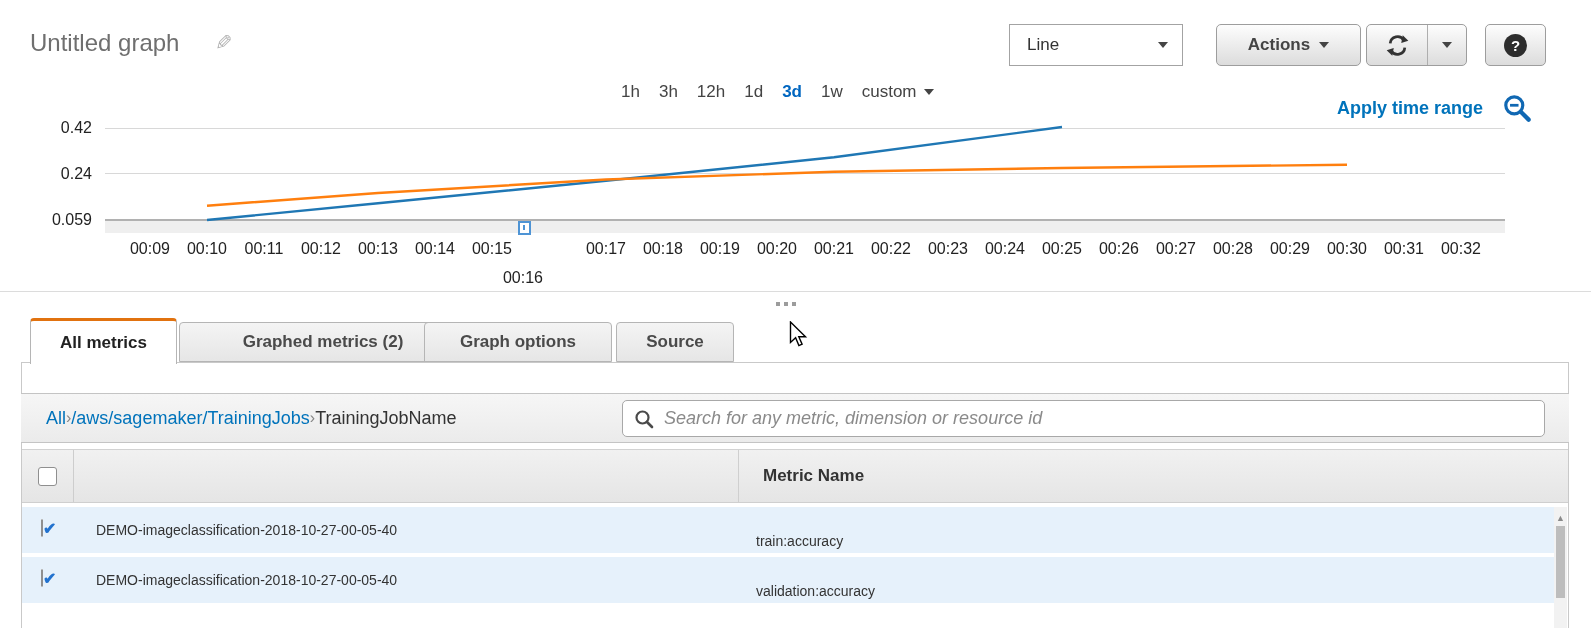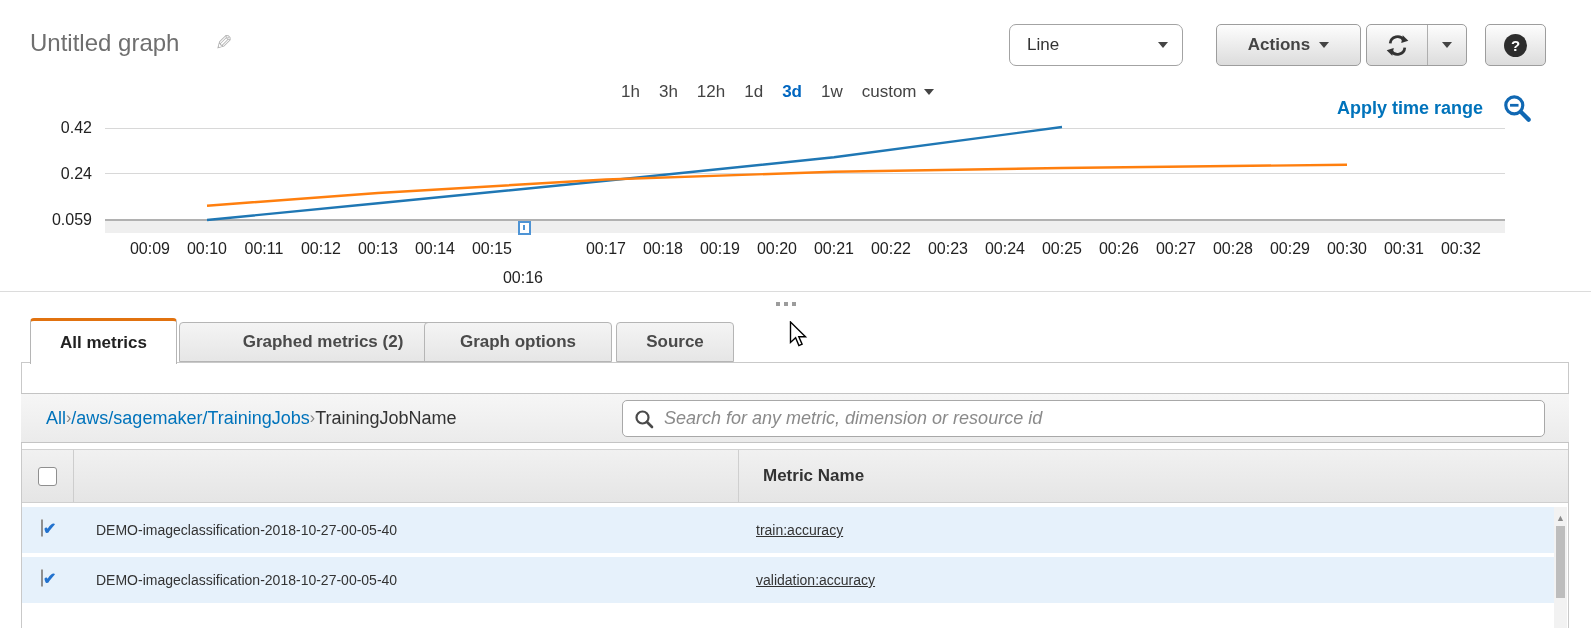--- a/index.html
+++ b/index.html
@@ -10,21 +10,21 @@
   .pencil{position:absolute;left:215px;top:31px;font-size:21px;color:#b3b3b3;
           transform:scaleX(-1);cursor:pointer;}
   .ranges{position:absolute;left:621px;top:34px;display:flex;gap:19px;align-items:center;
           font-size:17px;color:#444;margin-top:48px;}
   .ranges .rng{cursor:pointer;white-space:nowrap;display:flex;align-items:center;}
   .ranges .rng.selected{color:#0066c0;font-weight:bold;}
   .caret{width:0;height:0;border-left:5px solid transparent;border-right:5px solid transparent;
          border-top:6px solid #444;display:inline-block;}
   .rng .caret{margin-left:7px;}
   .select-box{position:absolute;left:1009px;top:24px;width:174px;height:42px;box-sizing:border-box;
-        background:#fff;border:1px solid #a3a3a3;border-radius:7px;display:flex;align-items:center;
+        background:#fff;border:1px solid #a3a3a3;border-radius:0;display:flex;align-items:center;
         padding:0 14px 0 17px;font-size:17px;color:#333;cursor:pointer;}
   .select-box .caret{margin-left:auto;}
   .btn{position:absolute;top:24px;height:42px;box-sizing:border-box;border:1px solid #9d9d9d;
        border-radius:5px;background:linear-gradient(#fdfdfd,#dcdcdc);display:flex;
        align-items:center;justify-content:center;font-size:17px;font-weight:bold;color:#444;
        cursor:pointer;}
   #actions-btn{left:1203px;width:145px;gap:9px;margin-left:13px;}
   #refresh-group{left:1366px;width:101px;padding:0;}
   #refresh-group .seg{height:100%;display:flex;align-items:center;justify-content:center;}
   #refresh-main{width:60px;}
@@ -83,21 +83,21 @@
          border-radius:3px;cursor:pointer;position:relative;}
   .checkbox.checked::after{content:"\2714";position:absolute;left:1px;top:-1px;font-size:16px;
          font-weight:bold;color:#2272ce;}
   .thead .col1{position:absolute;left:74px;top:0;height:100%;display:flex;align-items:center;}
   .col-sep{position:absolute;left:716px;top:0;bottom:0;width:1px;background:#cfcfcf;}
   .thead .col2{position:absolute;left:741px;top:0;height:100%;display:flex;align-items:center;}
   .trow{position:absolute;left:0;width:1533px;height:46px;background:#e6f1fb;font-size:14px;
         color:#333;cursor:pointer;}
   .trow .cbwrap{position:absolute;left:19px;top:13px;}
   .trow .name{position:absolute;left:74px;top:0;height:100%;display:flex;align-items:center;}
-  .trow .metric{position:absolute;left:734px;top:0;height:100%;display:flex;align-items:center;text-decoration:underline;}
+  .trow .metric{position:absolute;left:734px;top:11px;height:100%;display:flex;align-items:center;}
   .vscroll{position:absolute;right:1px;top:144px;bottom:0;width:13px;background:#f2f2f2;}
   .vscroll .up{display:block;text-align:center;color:#8a8a8a;font-size:9px;margin-top:6px;cursor:pointer;}
   .vscroll .thumb{position:absolute;left:2px;top:19px;width:9px;height:72px;background:#bdbdbd;cursor:grab;}
 </style>
 </head>
 <body>
 
 <div id="stage">
 
   <div class="graph-title">Untitled graph</div>

